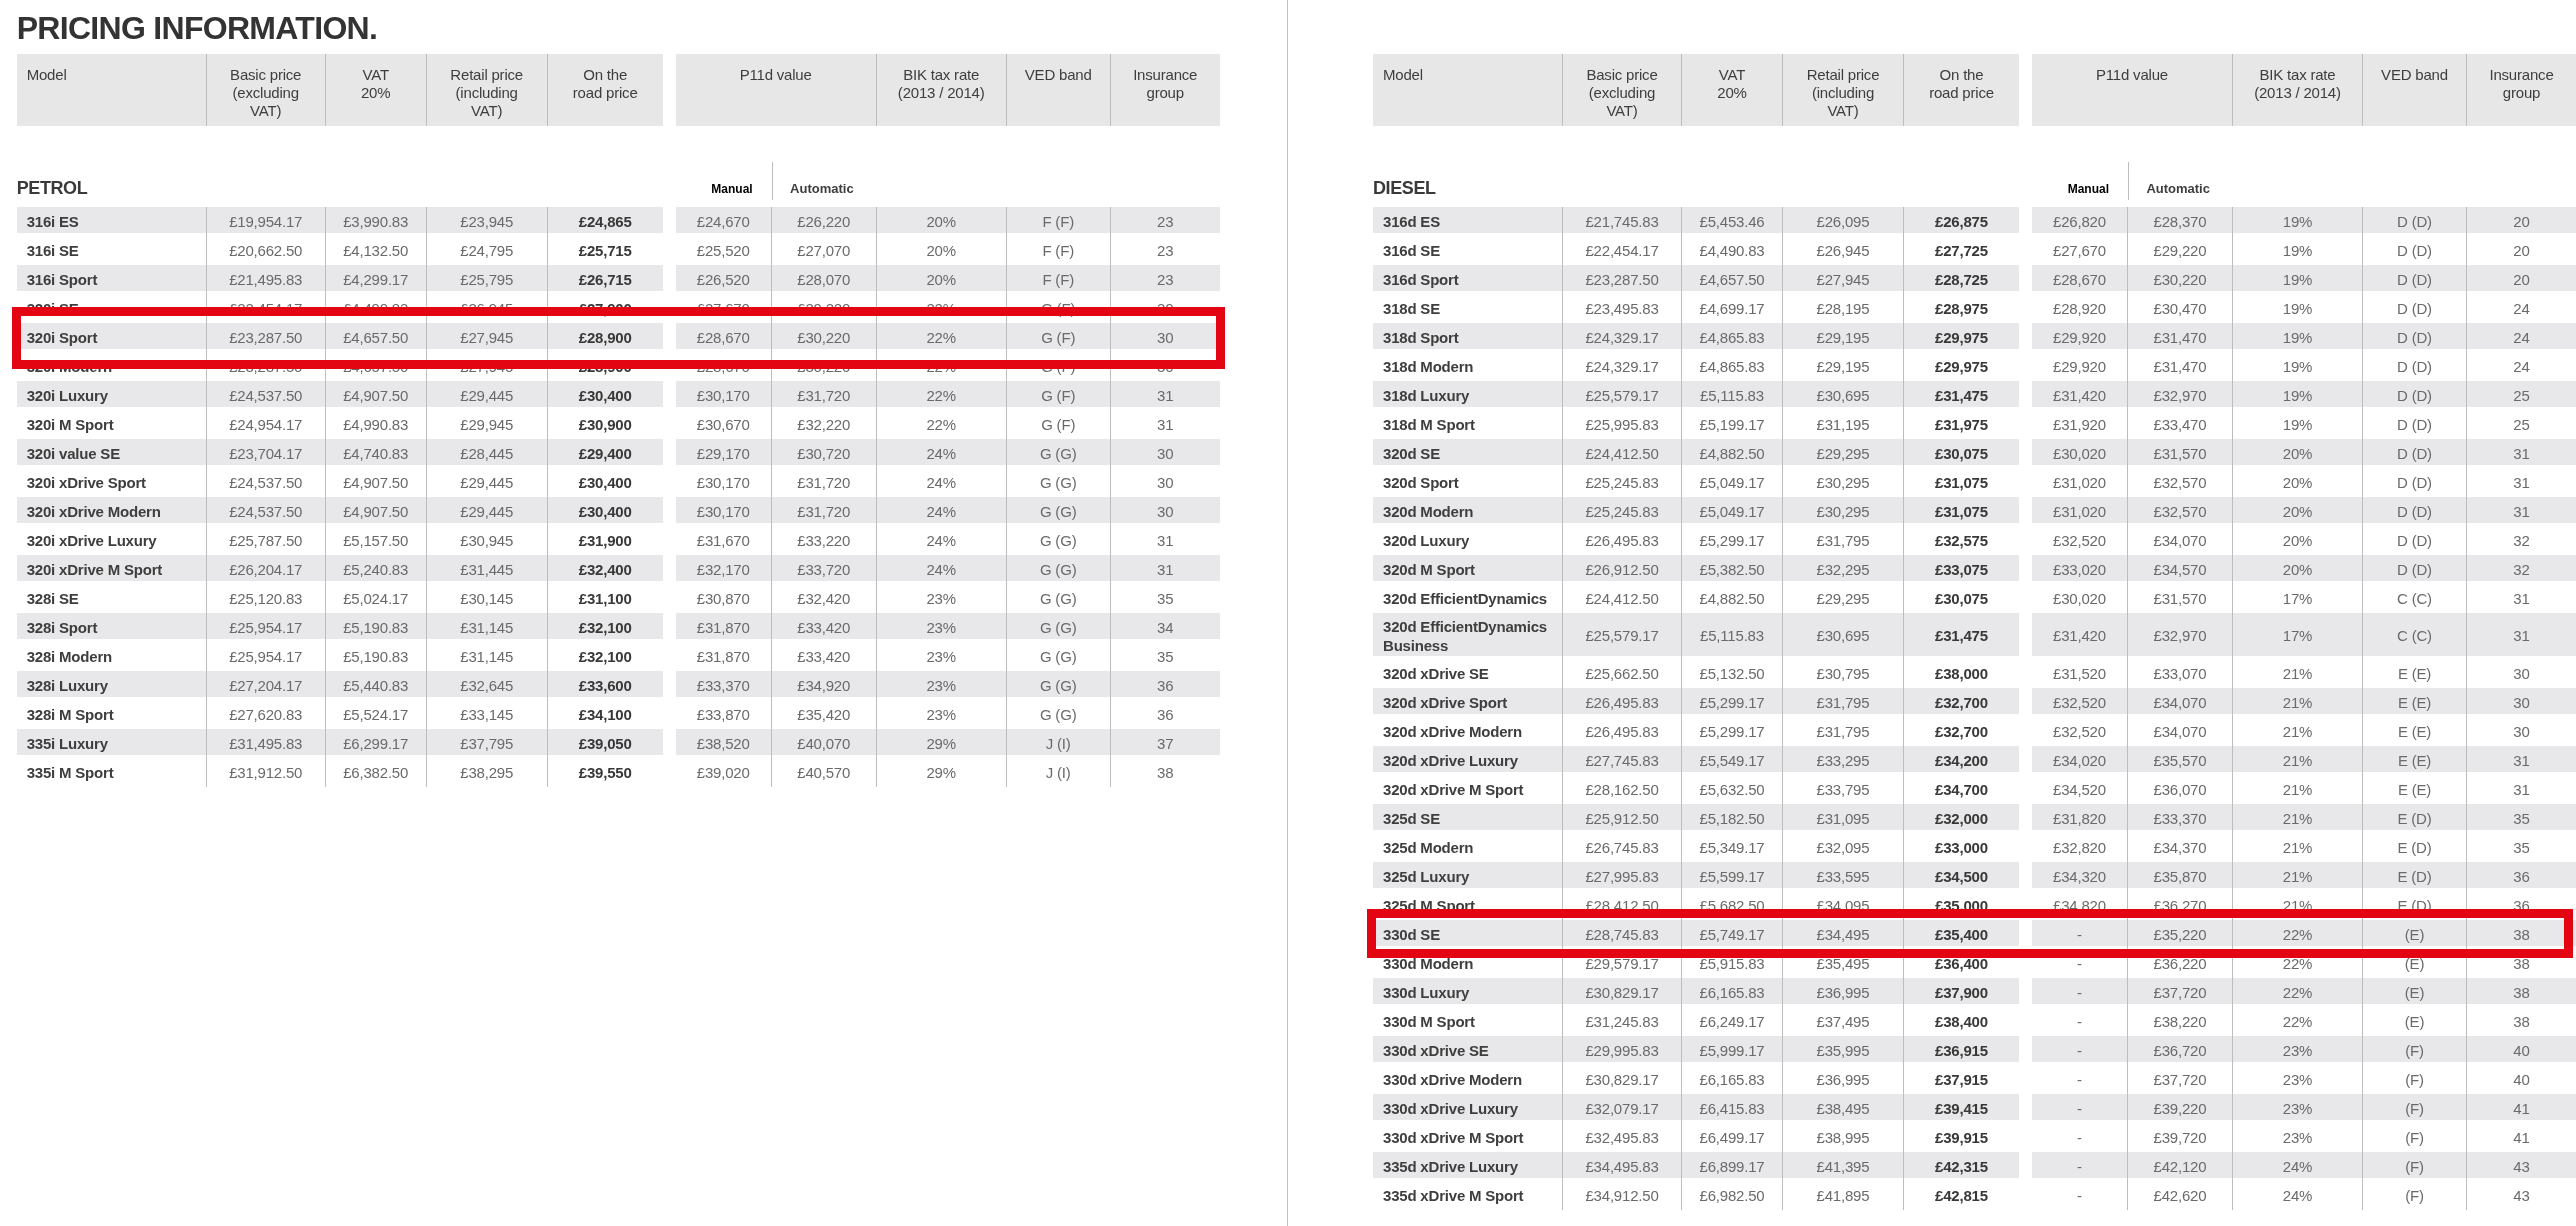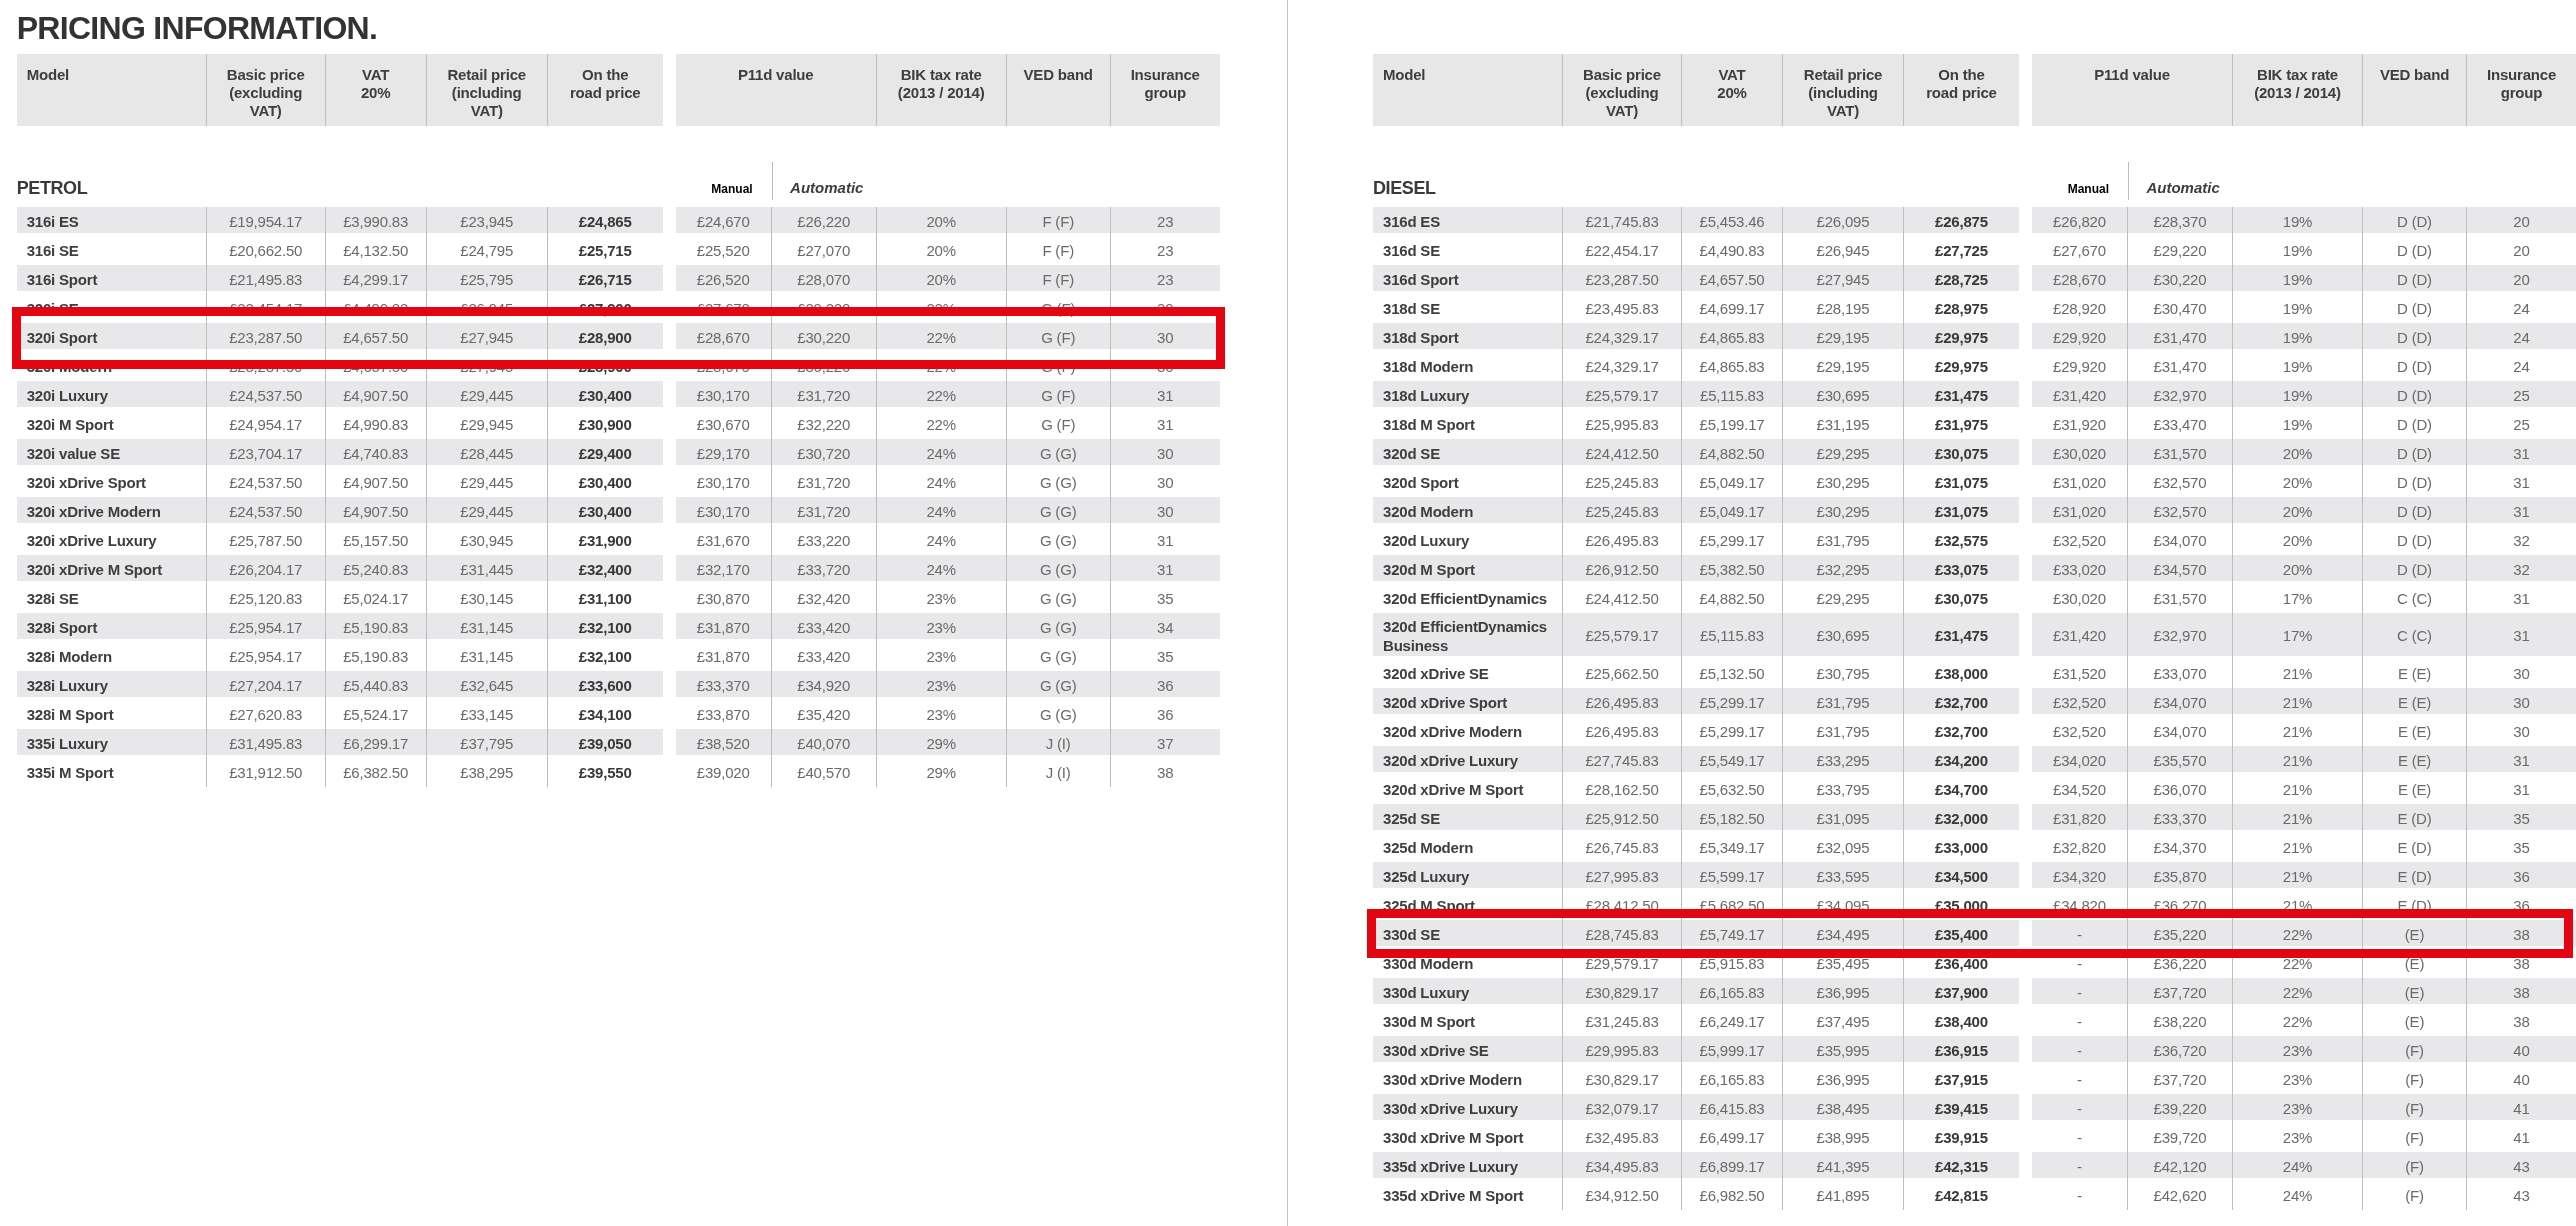--- a/index.html
+++ b/index.html
@@ -22,42 +22,42 @@
   #petrol-table{left:16.7px;}
   #diesel-table{left:1373px;}
 
   .grid-row{
     display:grid;
     grid-template-columns:190px 119px 101px 121px 115px 13px 96px 105px 130px 104px 109px;
   }
   
   .thead{height:72px;}
   .thead .hcell{
-    background:#e7e7e7;color:#3e3e3e;font-weight:bold;font-size:15px;line-height:18px;
+    background:#e7e7e7;color:#3e3e3e;font-weight:normal;font-size:15px;line-height:18px;
     letter-spacing:-0.2px;white-space:pre-line;
     display:flex;align-items:flex-start;justify-content:center;text-align:center;
     padding-top:11.6px;box-sizing:border-box;height:72px;
   }
   .thead .hcell.model{justify-content:flex-start;text-align:left;padding-left:10px;}
   .thead .gapcell{background:#ffffff;}
   .span2{grid-column:7 / 9;}
   
   .section-row{margin-top:36px;height:38px;}
   .section-label{
     grid-column:1 / 6;display:flex;align-items:flex-end;
     font-size:18px;font-weight:bold;color:#3a3a3a;letter-spacing:-0.4px;padding-bottom:1.4px;
   }
   .sub-manual{
     grid-column:7 / 8;display:flex;align-items:flex-end;justify-content:flex-end;
     font-size:12px;font-weight:bold;color:#000000;padding:0 19px 4.3px 0;
   }
   .sub-automatic{
     grid-column:8 / 9;display:flex;align-items:flex-end;justify-content:flex-start;
-    font-size:15px;font-weight:bold;color:#3e3e3e;padding:0 0 4.3px 17.4px;
-    border-left:0.7px solid #bdbdbd;box-sizing:border-box;height:38px;font-style:italic;
+    font-size:13px;font-weight:bold;color:#3e3e3e;padding:0 0 4.3px 17.4px;
+    border-left:0.7px solid #bdbdbd;box-sizing:border-box;height:38px;
   }
   
   .tbody{margin-top:6.5px;}
   .trow{height:29px;}
   .trow.tall{height:46px;}
   .tcell{
     display:flex;align-items:center;justify-content:center;
     font-size:15px;color:#6a6a6a;letter-spacing:-0.2px;
     box-sizing:border-box;height:100%;
   }

